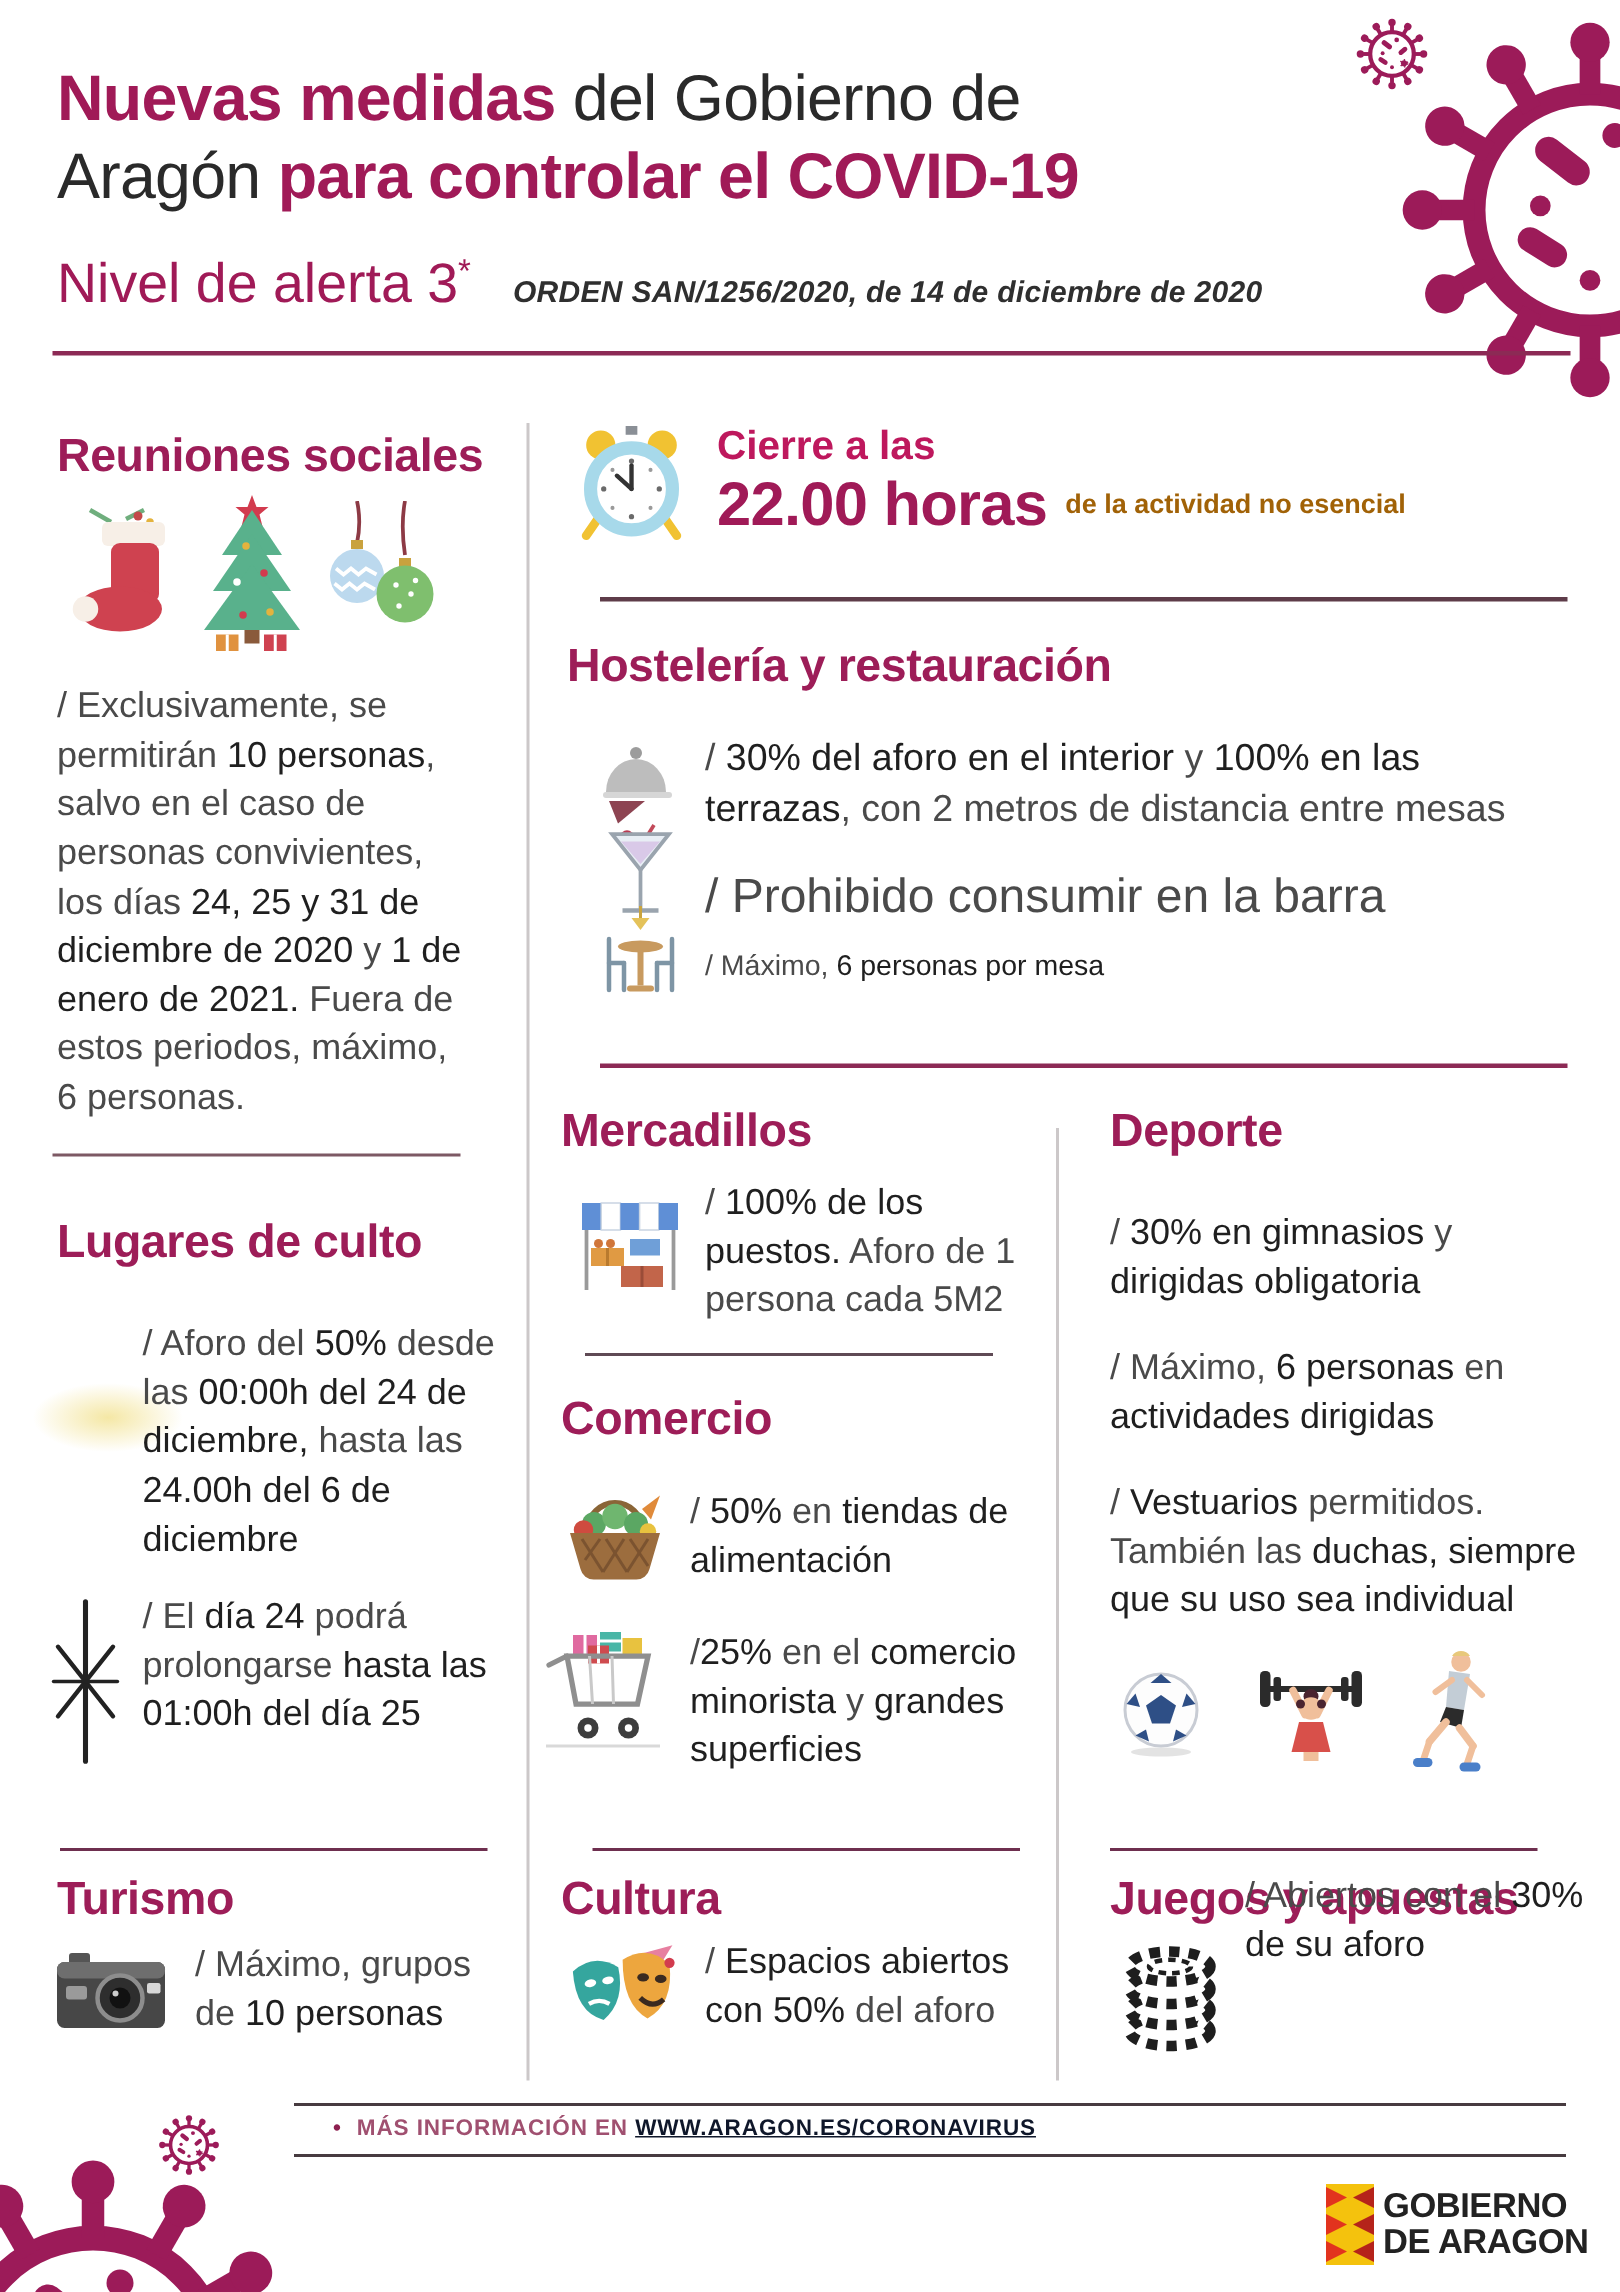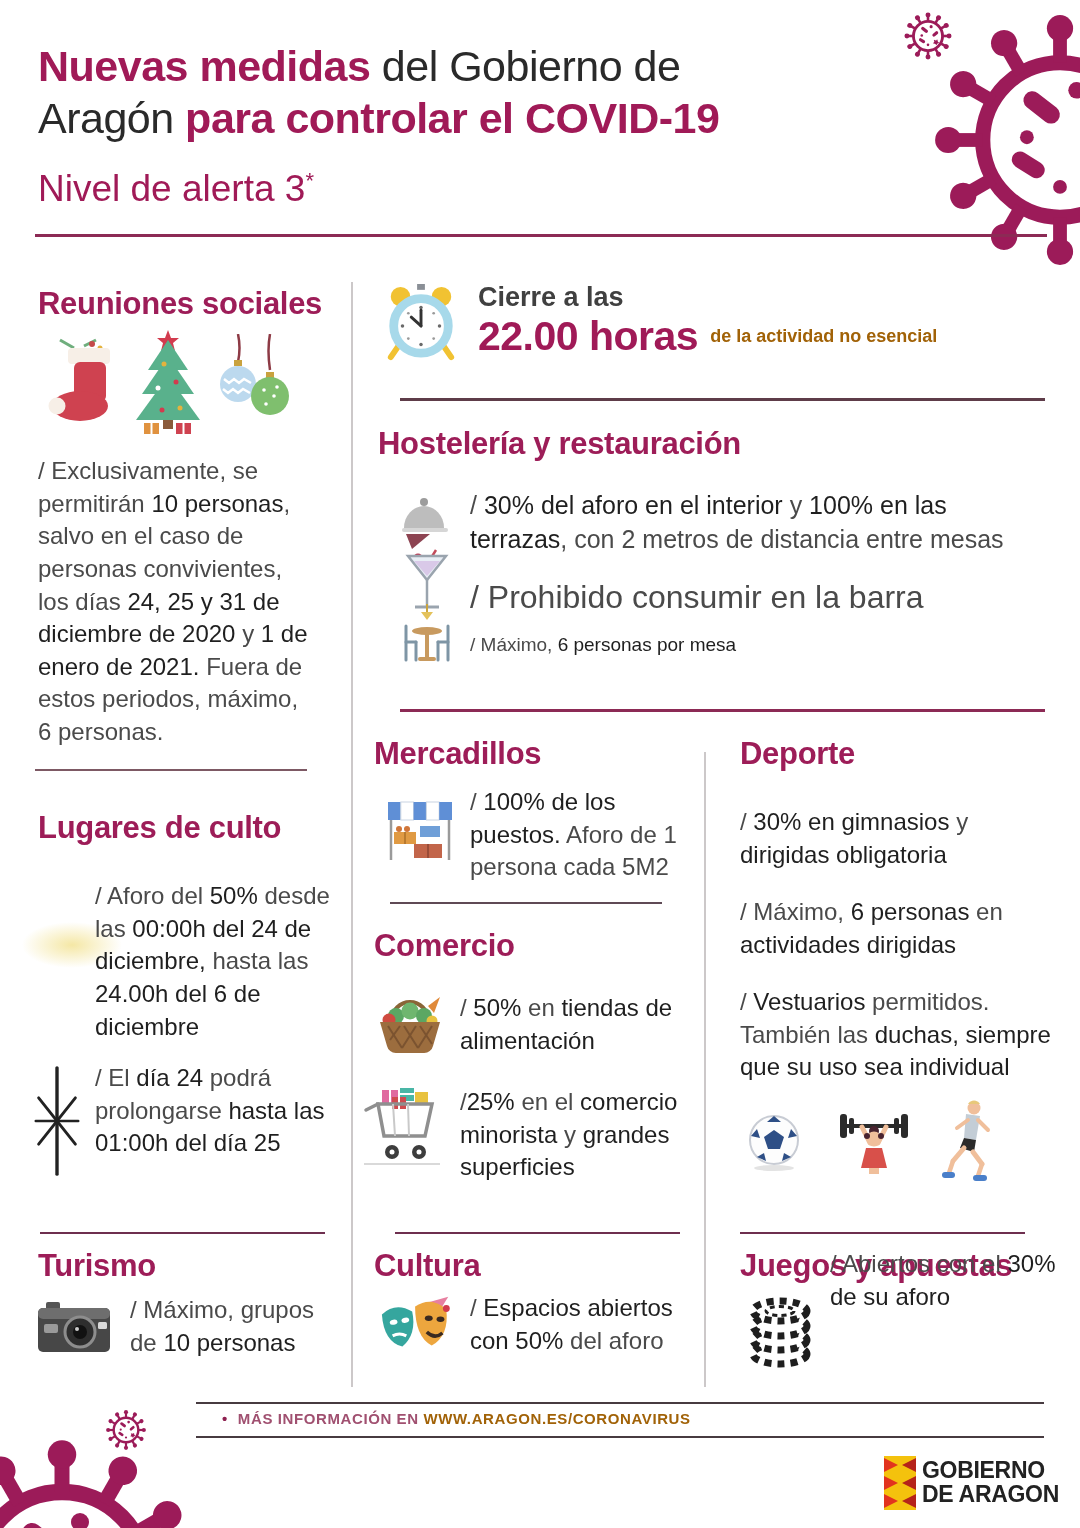--- a/index.html
+++ b/index.html
@@ -9,31 +9,31 @@
   }
   .abs{position:absolute;}
   .title{font-size:43px;line-height:1.22;font-weight:400;color:#2a2a2a;letter-spacing:-0.5px;}
   .title b{color:#a01a57;font-weight:800;}
   .alert{font-size:37px;color:#a01a57;font-weight:400;}
   .alert sup{font-size:22px;}
   .order{font-size:20px;font-style:italic;font-weight:700;color:#2f2f2f;letter-spacing:0.2px;}
   .sec-title{font-size:31px;font-weight:800;color:#9d1d58;letter-spacing:-0.3px;}
   .body-text{font-size:24px;line-height:1.36;color:#4a4a4a;}
   .body-text b{color:#1f1f1f;font-weight:400;}
-  .closure-prefix{font-size:27px;font-weight:700;color:#404040;}
+  .closure-prefix{font-size:27px;font-weight:700;color:#be185d;}
   .closure-time{font-size:41px;font-weight:800;color:#a01a57;letter-spacing:-0.5px;}
   .closure-suffix{font-size:18px;font-weight:700;color:#a16207;margin-left:12px;}
   .hr{height:3px;background:#8c2a55;}
   .hr-soft{height:2px;background:#7d5964;}
   .hr-dark{height:3px;background:#5e3c49;}
   .hr-mid{height:2px;background:#6e2f4f;}
   .vr{width:2px;background:#ccc8c9;}
   .footer-line{height:2px;background:#473b40;}
   .footer-info{font-size:15px;letter-spacing:0.6px;color:#a05070;font-weight:600;}
-  .footer-info b{color:#a16207;font-weight:800;}
+  .footer-info b{color:#0f172a;font-weight:800;text-decoration:underline;}
   .logo-text{font-size:23px;font-weight:800;line-height:1.05;color:#222222;letter-spacing:-0.3px;}
   .glow{background:radial-gradient(closest-side, rgba(244,230,160,0.95), rgba(255,255,255,0));}
   .virus{color:#9c1b59;}
 </style>
 </head>
 <body>
 
 <svg width="0" height="0" style="position:absolute">
   <defs>
     <symbol id="virus" viewBox="0 0 200 200">
@@ -106,20 +106,21 @@
       <use href="#virus"></use>
     </svg>
 
   <div class="abs title" style="left:38px;top:40px;width:860px">
     <div><b>Nuevas medidas</b><span> del Gobierno de</span></div>
     <div><span>Aragón </span><b>para controlar el COVID-19</b></div>
   </div>
 
   <div class="abs" style="left:38px;top:168px;display:flex;align-items:baseline;gap:28px">
     <span class="alert"><span>Nivel de alerta 3</span><sup>*</sup></span>
+    <span class="order">ORDEN SAN/1256/2020, de 14 de diciembre de 2020</span>
   </div>
 
   <div class="abs hr" style="left:35px;top:234px;width:1012px"></div>
 
   <svg class="abs" style="left:382px;top:281px" width="78" height="84" viewBox="0 0 80 84">
     <line x1="18" y1="64" x2="9" y2="77" stroke="#f1c232" stroke-width="6" stroke-linecap="round"></line>
     <line x1="62" y1="64" x2="71" y2="77" stroke="#f1c232" stroke-width="6" stroke-linecap="round"></line>
     <circle cx="19" cy="15" r="10" fill="#f1c232"></circle>
     <circle cx="61" cy="15" r="10" fill="#f1c232"></circle>
     <rect x="36" y="2" width="8" height="6" fill="#8a8f96"></rect>

